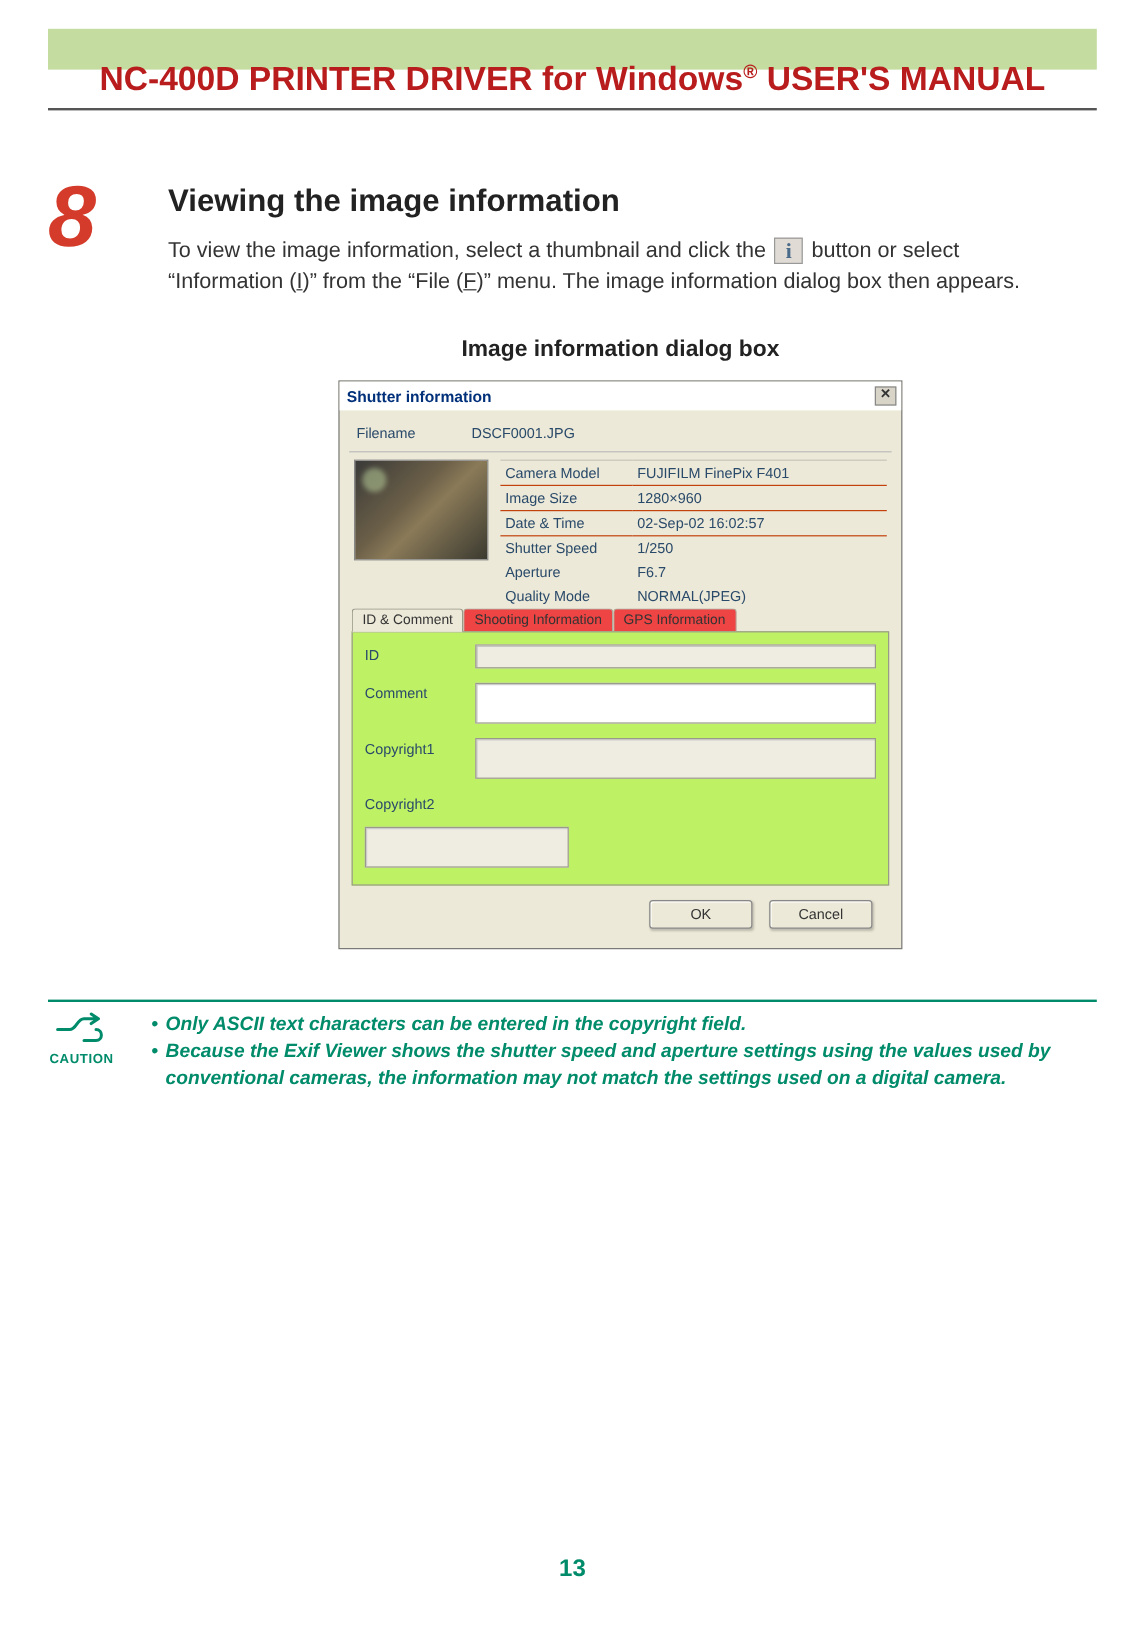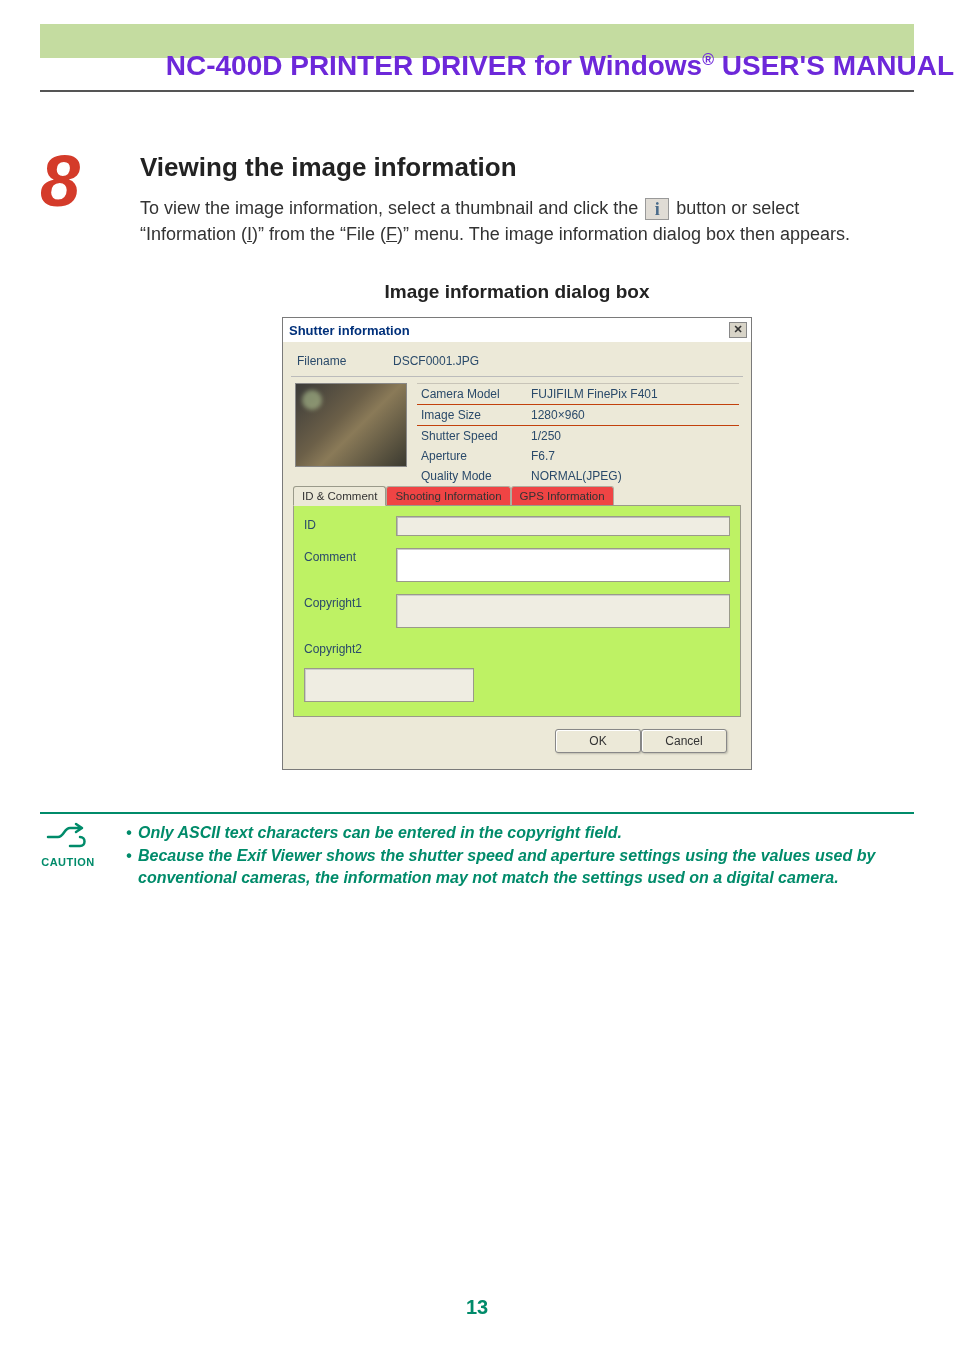--- a/index.html
+++ b/index.html
@@ -10,24 +10,24 @@
     font-family: Arial, Helvetica, sans-serif;
     color: #222;
     position: relative;
   }
   .header-bar {
     background: #c4dca0;
     height: 34px;
     margin: 24px 40px 0 40px;
   }
   .header-title {
-    text-align: right;
+    text-align: center;
     font-size: 28px;
     font-weight: bold;
-    color: #6d28d9;
+    color: #b91c1c;
     margin-top: -8px;
     font-family: Arial, sans-serif;
   }
   .header-title .reg { font-size: 16px; vertical-align: super; }
   .hr-under { border: none; border-top: 2px solid #555; margin: 8px 40px 0 40px; }
 
   .step-number {
     position: absolute;
     left: 40px;
     top: 140px;
@@ -217,20 +217,21 @@
     font-size: 12px;
     padding: 2px 4px;
   }
   .form-row textarea.ro {
     background: #efede2;
   }
 
   .dialog-buttons {
     display: flex;
     justify-content: flex-end;
+    gap: 14px;
     padding: 12px 16px 6px 0;
   }
   .dialog-buttons button {
     width: 86px;
     height: 24px;
     background: #ece9d8;
     border: 1px solid #888;
     border-radius: 3px;
     box-shadow: 1px 1px 0 #fff inset, 1px 1px 2px rgba(0,0,0,0.2);
     font-size: 12px;
@@ -321,20 +322,24 @@
         <div class="info-table">
           <table>
             <tbody>
                 <tr class="bordered">
               <td class="lbl">Camera Model</td>
               <td>FUJIFILM FinePix F401</td>
             </tr>
             <tr class="bordered">
               <td class="lbl">Image Size</td>
               <td>1280×960</td>
+            </tr>
+            <tr class="bordered">
+              <td class="lbl">Date &amp; Time</td>
+              <td>02-Sep-02 16:02:57</td>
             </tr>
             <tr class="bordered-top">
               <td class="lbl">Shutter Speed</td>
               <td>1/250</td>
             </tr>
             <tr>
               <td class="lbl">Aperture</td>
               <td>F6.7</td>
             </tr>
             <tr>

